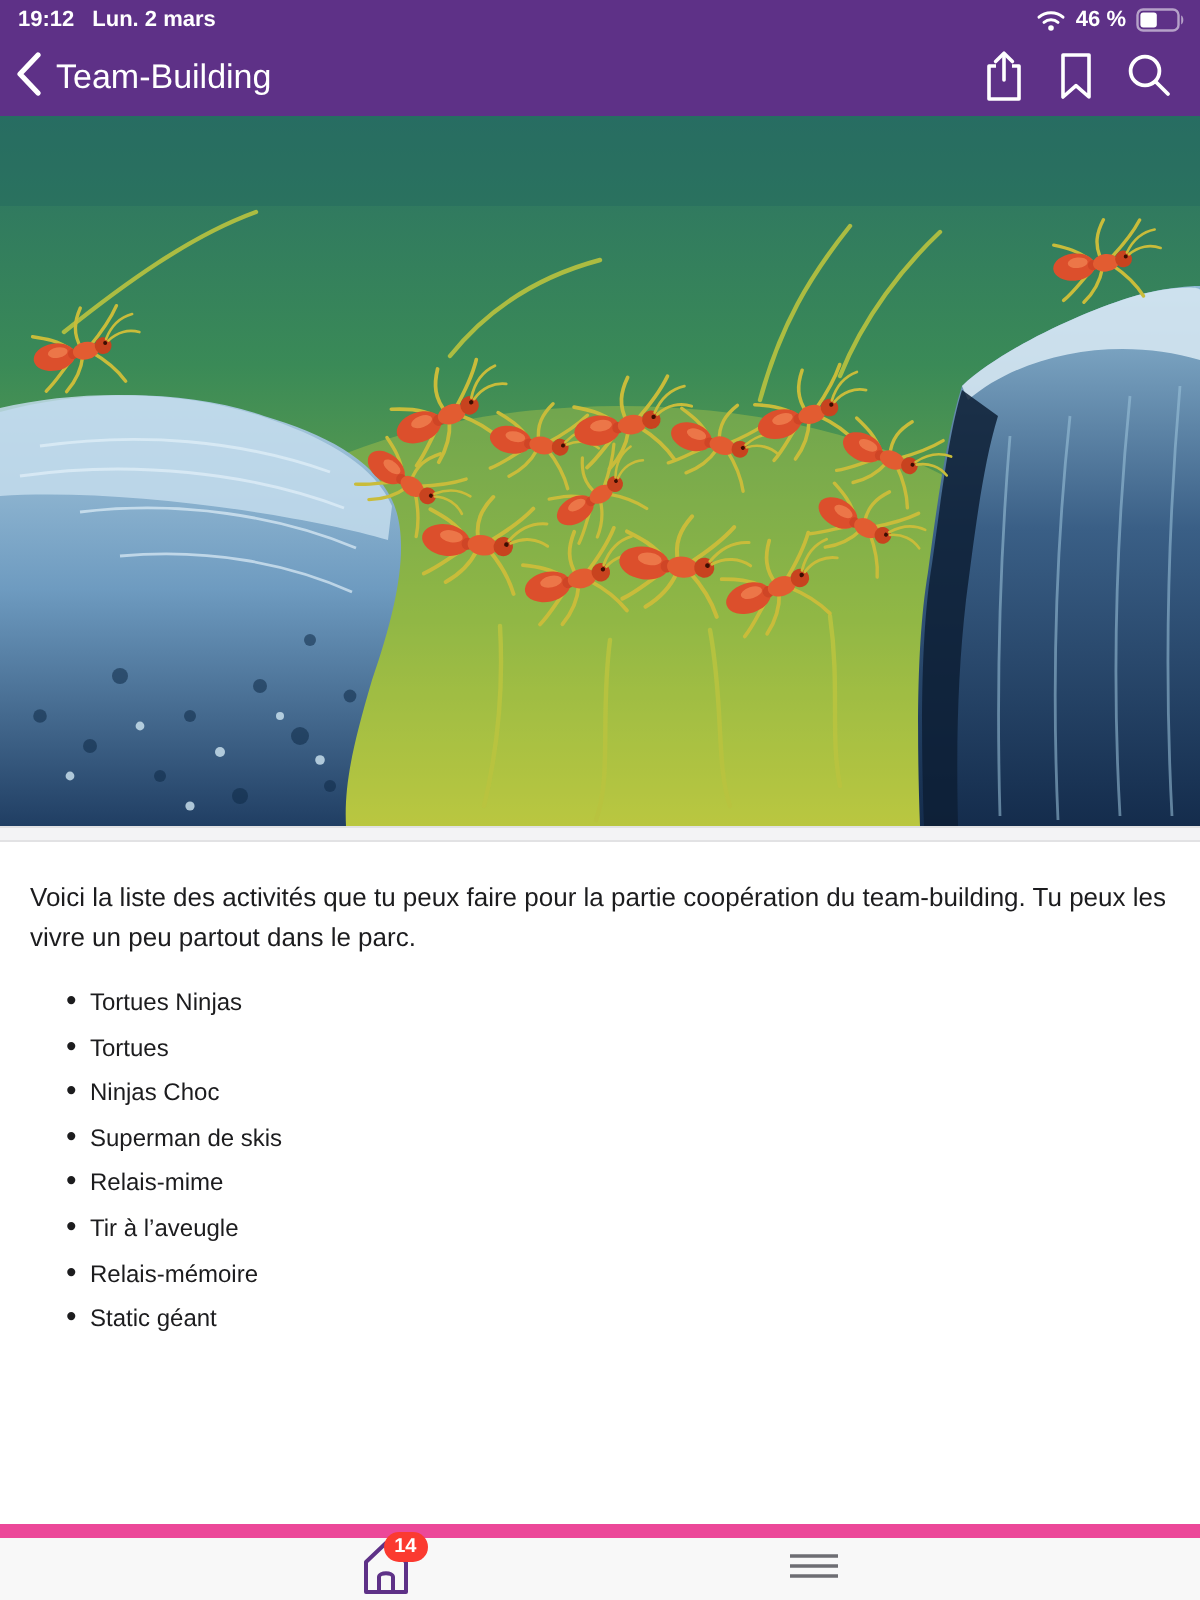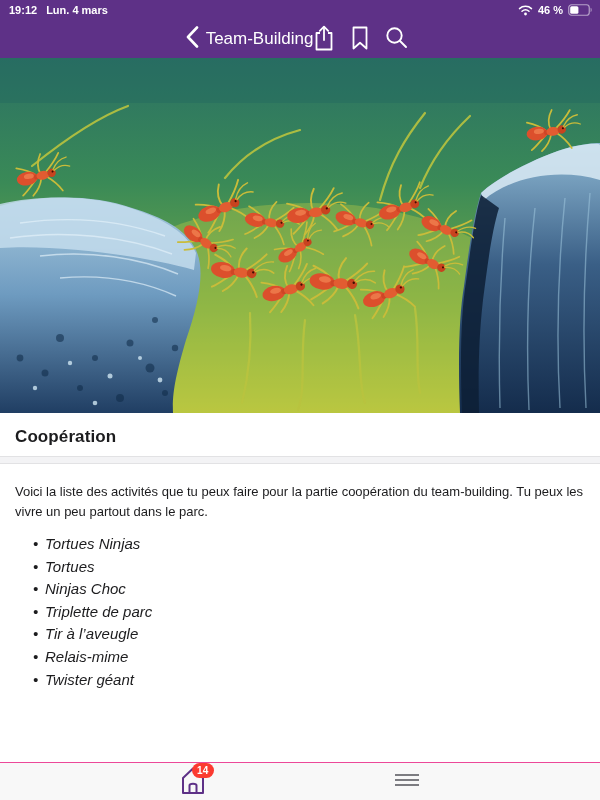--- a/index.html
+++ b/index.html
@@ -13,65 +13,65 @@
   .status-bar{
     position:absolute; top:0; left:0; right:0; height:20px;
     display:flex; align-items:center; justify-content:space-between;
     padding:0 7px 0 9px; color:#fff; font-size:11px; font-weight:700;
   }
   .sb-left{ display:flex; gap:9px; align-items:center; }
   .sb-right{ display:flex; gap:5px; align-items:flex-start; }
   .sb-right svg{ display:block; }
   .nav-bar{
     position:absolute; top:20px; left:0; right:0; height:38px;
-    display:flex; align-items:center; justify-content:center;
+    display:flex; align-items:center; justify-content:space-between;
     padding:0 14px 0 8px;
   }
   .back-btn{
     display:flex; align-items:center; gap:7px; background:none; border:none;
     color:#fff; font-size:17px; font-family:inherit; cursor:pointer; padding:0;
   }
   .nav-actions{ display:flex; align-items:center; gap:16px; }
   .icon-btn{ background:none; border:none; padding:0; cursor:pointer; display:flex; }
   
   .hero{ position:absolute; top:58px; left:0; width:600px; height:355px; }
   .hero svg{ display:block; }
   
   .content{ position:absolute; top:413px; left:0; width:600px; }
   .content h1{ font-size:17px; font-weight:700; padding:14px 15px 9px; letter-spacing:.1px; }
   .section-divider{ height:8px; background:#f3f3f5; border-top:1px solid #e2e2e4; border-bottom:1px solid #e2e2e4; }
   .content p{ font-size:13px; line-height:20px; padding:18px 15px 0; }
   .activity-list{ list-style:none; margin:11px 0 0; padding:0 15px 0 35px; }
-  .activity-list li{ position:relative; font-size:15px; line-height:22.6px; padding-left:10px;font-style:italic; }
+  .activity-list li{ position:relative; font-size:12px; line-height:22.6px; padding-left:10px; }
   .activity-list li::before{ content:"•"; position:absolute; left:-2px; top:0; font-size:15px; }
   
   .tab-bar{
     position:absolute; bottom:0; left:0; width:600px; height:38px;
-    background:#f8f8f8; border-top:1px solid #ec4899;
+    background:#f8f8f8; border-top:7px solid #ec4899;
     display:flex; justify-content:space-evenly; align-items:center;
   }
   .tab{ background:none; border:none; cursor:pointer; position:relative; width:44px; height:36px;
         display:flex; align-items:center; justify-content:center; }
   .badge{
     position:absolute; top:-1px; left:21px; min-width:22px; height:15px;
     background:#fb3a30; color:#fff; font-size:10px; font-weight:700;
     border-radius:8px; display:flex; align-items:center; justify-content:center;
     padding:0 4px; font-family:inherit;
   }
 </style>
 </head>
 <body>
 
 <div class="screen">
 
   <header class="chrome">
     <div class="status-bar">
       <div class="sb-left">
         <span>19:12</span>
-        <span>Lun. 4 mars</span>
+        <span>Lun. 2 mars</span>
       </div>
       <div class="sb-right">
         <span>
           <svg width="15" height="12" viewBox="0 0 15 12">
             <path d="M1.5,4.6 C4.8,1.6 10.2,1.6 13.5,4.6" stroke="#fff" stroke-width="1.5" fill="none" stroke-linecap="round"></path>
             <path d="M4,7.2 C6,5.5 9,5.5 11,7.2" stroke="#fff" stroke-width="1.5" fill="none" stroke-linecap="round"></path>
             <circle cx="7.5" cy="10" r="1.4" fill="#fff"></circle>
           </svg>
         </span>
         <span>46 %</span>
@@ -232,40 +232,40 @@
       <use href="#ant" transform="translate(240,215) rotate(10) scale(1.15)"></use>
       <use href="#ant" transform="translate(290,232) rotate(-12) scale(1.1)"></use>
       <use href="#ant" transform="translate(340,226) rotate(8) scale(1.2)"></use>
       <use href="#ant" transform="translate(390,236) rotate(-18) scale(1.1)"></use>
       <use href="#ant" transform="translate(432,206) rotate(30)"></use>
       <use href="#ant" transform="translate(300,190) rotate(-30) scale(0.95)"></use>
     </svg>
   </figure>
 
   <main class="content">
-    <h1>Coopération</h1>
     <div class="section-divider"></div>
     <p>Voici la liste des activités que tu peux faire pour la partie coopération du team-building. Tu peux les vivre un peu partout dans le parc.</p>
     <ul class="activity-list">
 
         <li><span>Tortues Ninjas</span></li>
 
         <li><span>Tortues</span></li>
 
 
         <li><span>Ninjas Choc</span></li>
 
-        <li><span>Triplette de parc</span></li>
+        <li><span>Superman de skis</span></li>
+
+        <li><span>Relais-mime</span></li>
 
         <li><span>Tir à l’aveugle</span></li>
 
-        <li><span>Relais-mime</span></li>
-
-
-        <li><span>Twister géant</span></li>
+        <li><span>Relais-mémoire</span></li>
+
+        <li><span>Static géant</span></li>
       </ul>
   </main>
 
   <nav class="tab-bar">
     <button class="tab">
       <span>
         <svg width="26" height="30" viewBox="0 0 26 30">
           <path d="M3,13 L13,3.5 L23,13 L23,28 L3,28 Z" stroke="#5e3187" stroke-width="2" fill="none" stroke-linejoin="round"></path>
           <path d="M9.5,28 L9.5,20.5 C9.5,18 16.5,18 16.5,20.5 L16.5,28" stroke="#5e3187" stroke-width="2" fill="none"></path>
         </svg>

